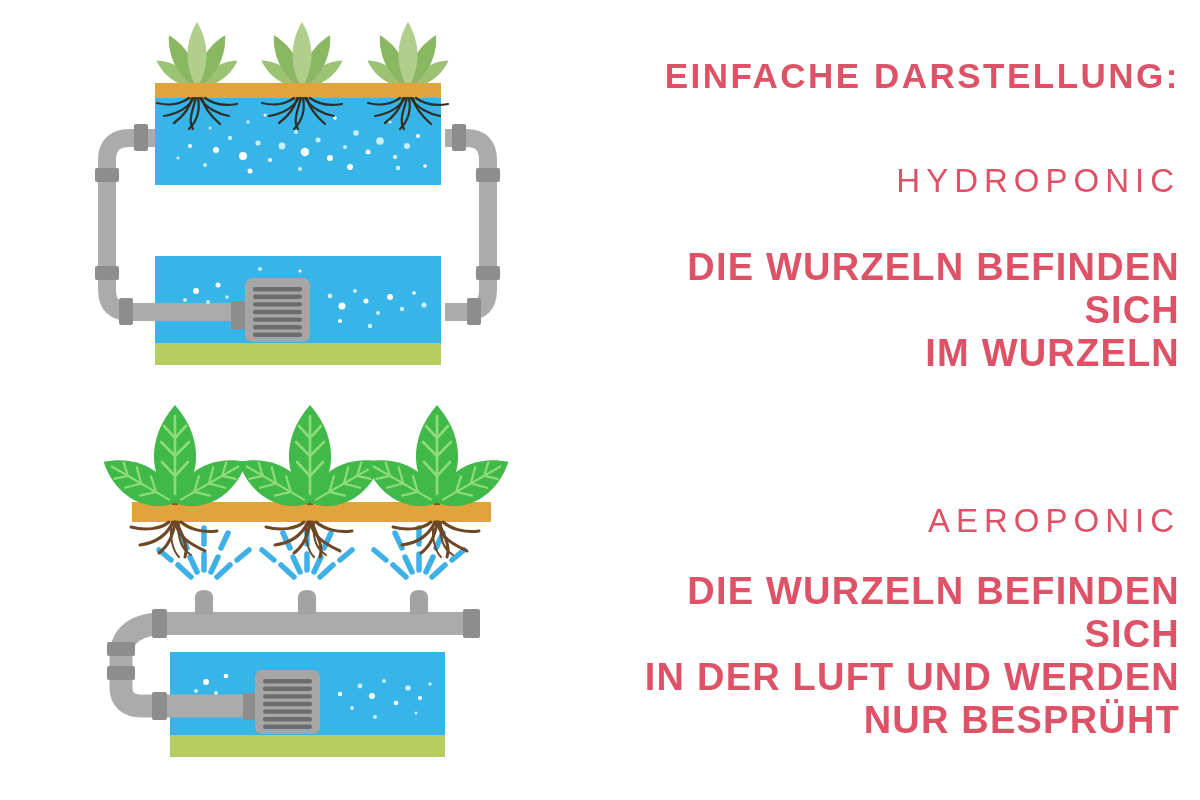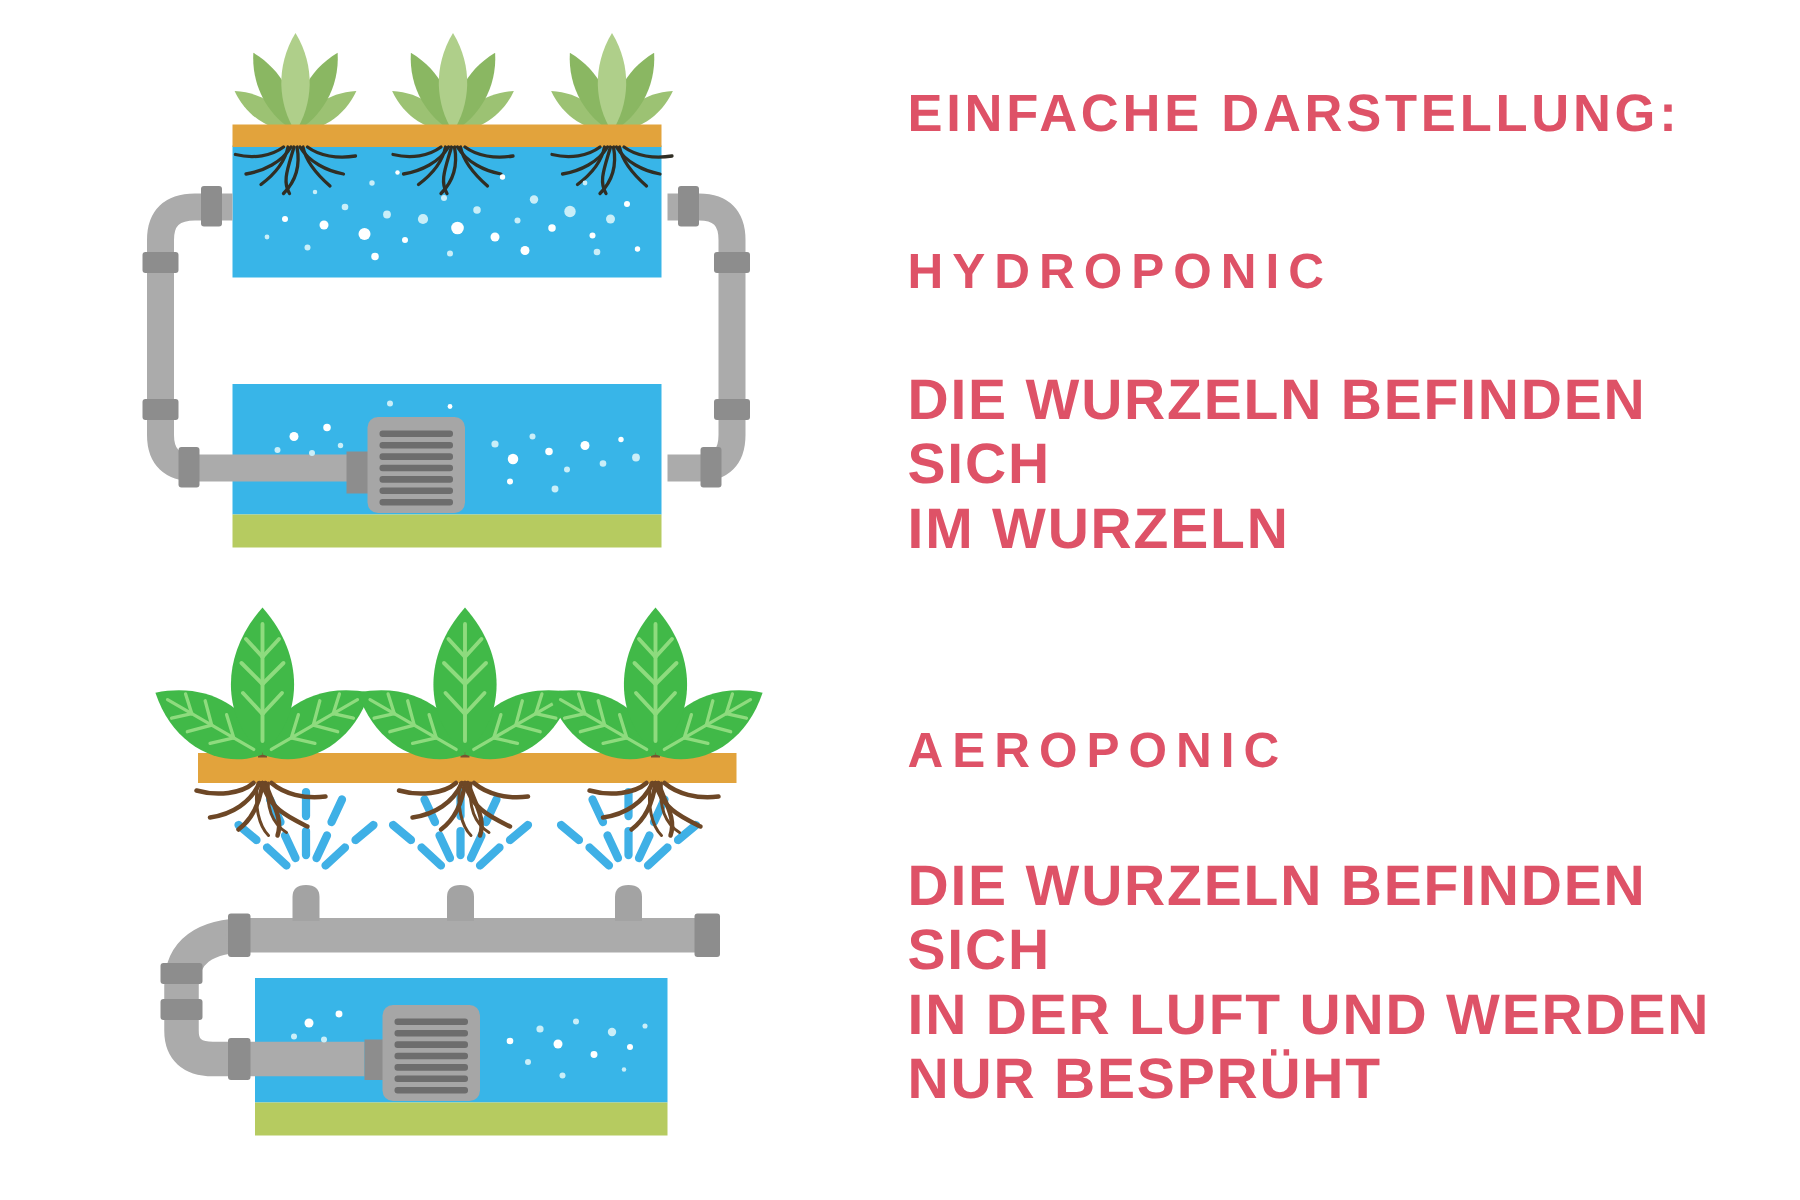--- a/index.html
+++ b/index.html
@@ -4,25 +4,25 @@
 <style>
   html,body{margin:0;padding:0;background:#fff;}
   .stage{
     position:relative;width:1200px;height:800px;background:var(--page-bg,#fff);
     overflow:hidden;font-family:"Liberation Sans","DejaVu Sans",sans-serif;
   }
   .illus{position:absolute;left:0;}
   #hydro-svg{top:0;}
   #aero-svg{top:395px;}
   .text-col{position:absolute;left:605px;top:0;width:575px;height:800px;}
-  .text-col > *{position:absolute;left:0;width:100%;text-align:left;color:var(--text,#de5267);margin:0;}
+  .text-col > *{position:absolute;left:0;width:100%;text-align:right;color:var(--text,#de5267);margin:0;}
   .main-title{top:56px;font-size:35px;font-weight:700;letter-spacing:2.5px;}
-  .sec-heading{font-size:33px;font-weight:700;letter-spacing:6px;}
+  .sec-heading{font-size:33px;font-weight:400;letter-spacing:6px;}
   #hydro-heading{top:162px;}
-  #aero-heading{top:481px;}
+  #aero-heading{top:502px;}
   .sec-desc{font-size:38px;font-weight:700;letter-spacing:1.2px;line-height:43px;}
   #hydro-desc{top:246px;}
   #aero-desc{top:570px;}
 </style>
 </head>
 <body>
 
 <div class="stage">
 
   <svg id="hydro-svg" class="illus" width="600" height="400" viewBox="0 0 600 400">

